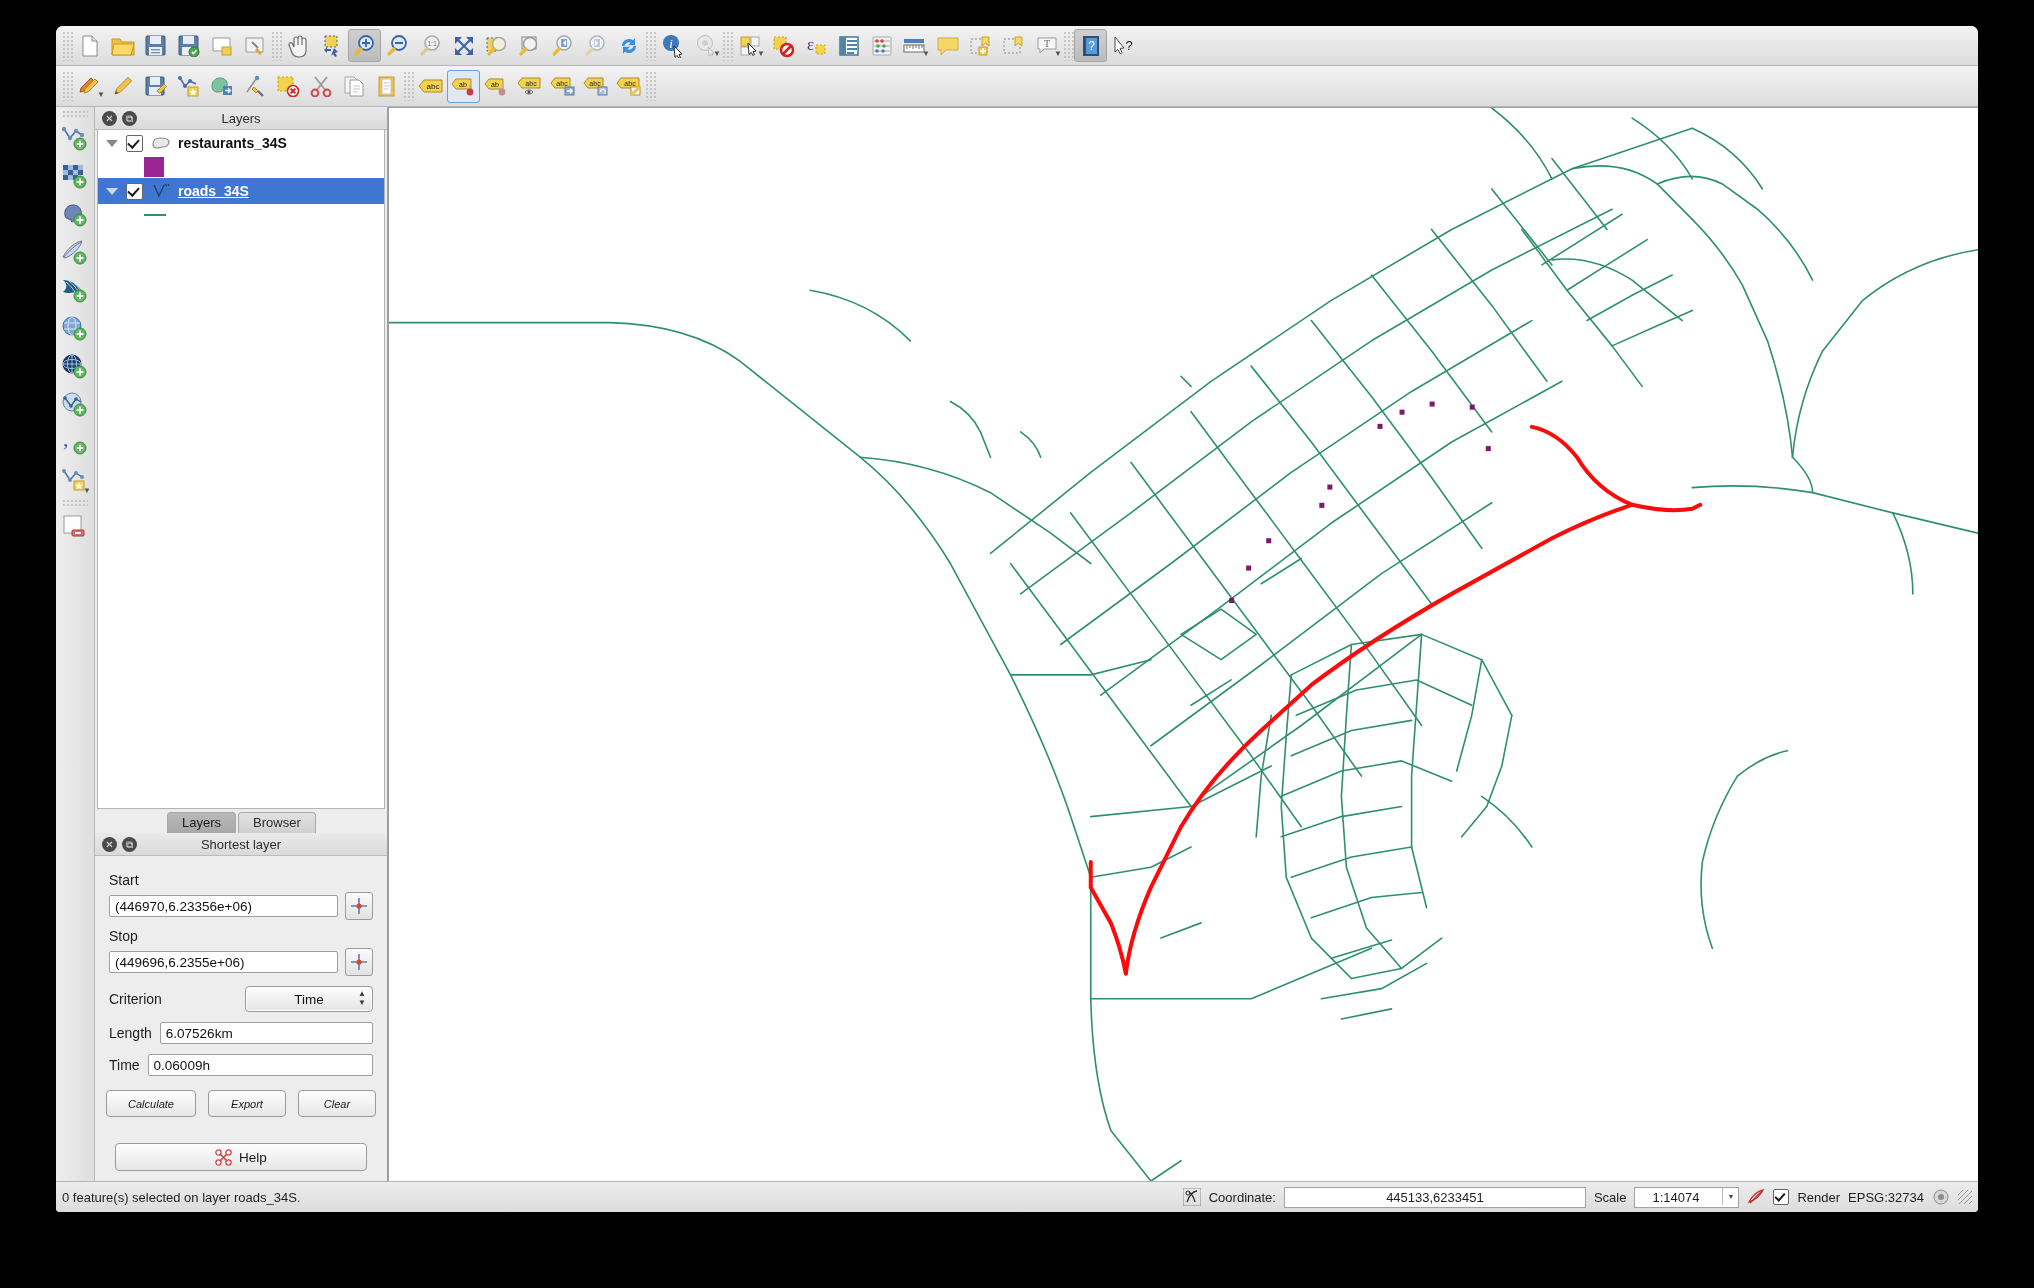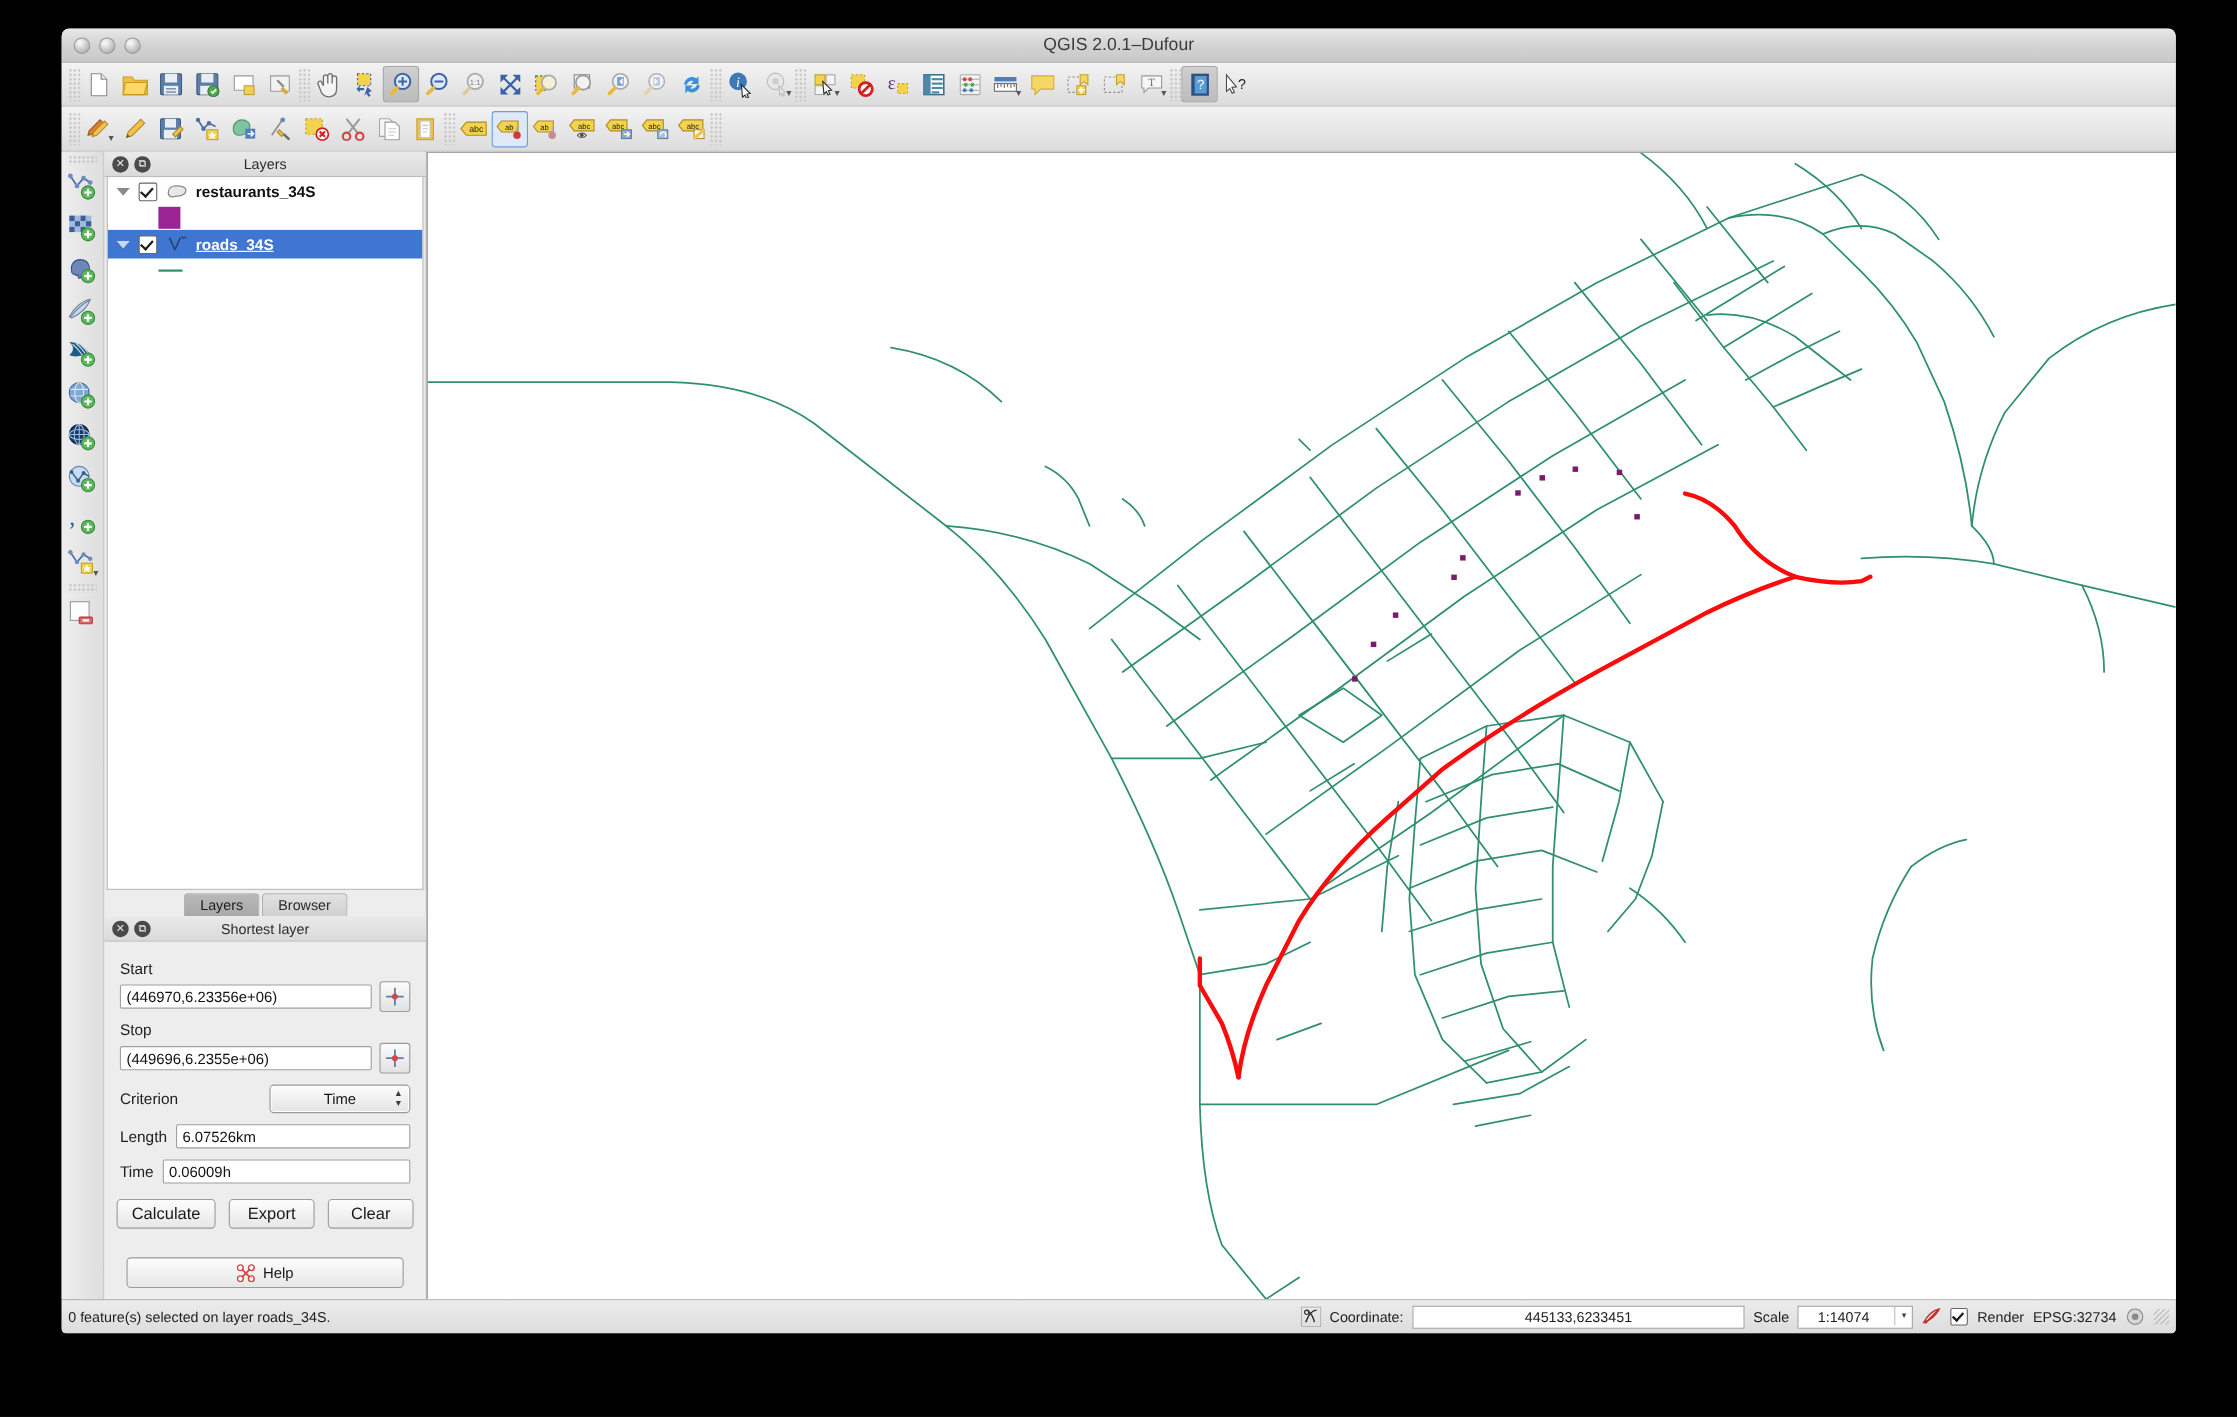--- a/index.html
+++ b/index.html
@@ -199,22 +199,22 @@
   .combo .arrows{position:absolute;right:6px;top:2px;font-size:8px;line-height:9px;color:#3a3a3a;text-align:center;}
   .ro-input {
     height:22px;background:#fff;border:1px solid #a0a0a0;border-radius:2px;
     font-size:13.5px;line-height:22px;padding:0 5px;box-sizing:border-box;color:#111;
   }
   .btn-row{display:flex;gap:12px;margin-top:14px;justify-content:center;}
   .btn {
     min-width: 88px; height:25px;
     border:1px solid #9b9b9b;border-radius:4px;
     background: linear-gradient(to bottom,#fdfdfd,#e7e7e7);
-    font-size:15px;color:#171717;
-    display:flex;align-items:center;justify-content:center;
+    font-size:11px;color:#171717;
+    display:flex;align-items:center;justify-content:center;font-style:italic;
   }
   .help-btn{
     margin:26px 6px 6px;height:26px;
     border:1px solid #9b9b9b;border-radius:4px;
     background: linear-gradient(to bottom,#fdfdfd,#e7e7e7);
     display:flex;align-items:center;justify-content:center;gap:7px;
     font-size:13.5px;color:#171717;
   }
   
   .canvas-wrap { flex:1; background:#ffffff; border:1px solid #9e9e9e; border-right:none; border-bottom:none; min-width:0; overflow:hidden; position:relative;}
@@ -232,28 +232,20 @@
   .scale-drop{position:absolute;right:0;top:0;width:15px;height:17px;border-left:1px solid #bdbdbd;display:flex;align-items:center;justify-content:center;font-size:7px;color:#444;}
   .chk-sm{width:14px;height:14px;border:1px solid #666;background:#fff;position:relative;border-radius:2px;}
   .chk-sm:after{content:"";position:absolute;left:3px;top:1px;width:4px;height:8px;border:solid #1a1a1a;border-width:0 2px 2px 0;transform:rotate(42deg);}
   .grip{width:14px;height:14px;background-image:linear-gradient(135deg,transparent 45%,#9a9a9a 45%,#9a9a9a 55%,transparent 55%);background-size:5px 5px;}
 </style>
 </head>
 <body>
 
 <div class="app-window">
 
-  <div class="titlebar">
-    <div class="win-buttons">
-      <div class="win-btn"></div>
-      <div class="win-btn"></div>
-      <div class="win-btn"></div>
-    </div>
-    <div class="titlebar-title">QGIS 2.0.1–Dufour</div>
-  </div>
 
   <div class="toolbar">
     <div class="tb-sep"></div>
     <div class="tb-item">
       <svg width="24" height="24" viewBox="0 0 24 24">
           <path d="M5 2h9l5 5v15H5z" fill="#fff" stroke="#8a8a8a"></path>
           <path d="M14 2v5h5" fill="#e3e3e3" stroke="#8a8a8a"></path>
         </svg>
     </div>
     <div class="tb-item">

